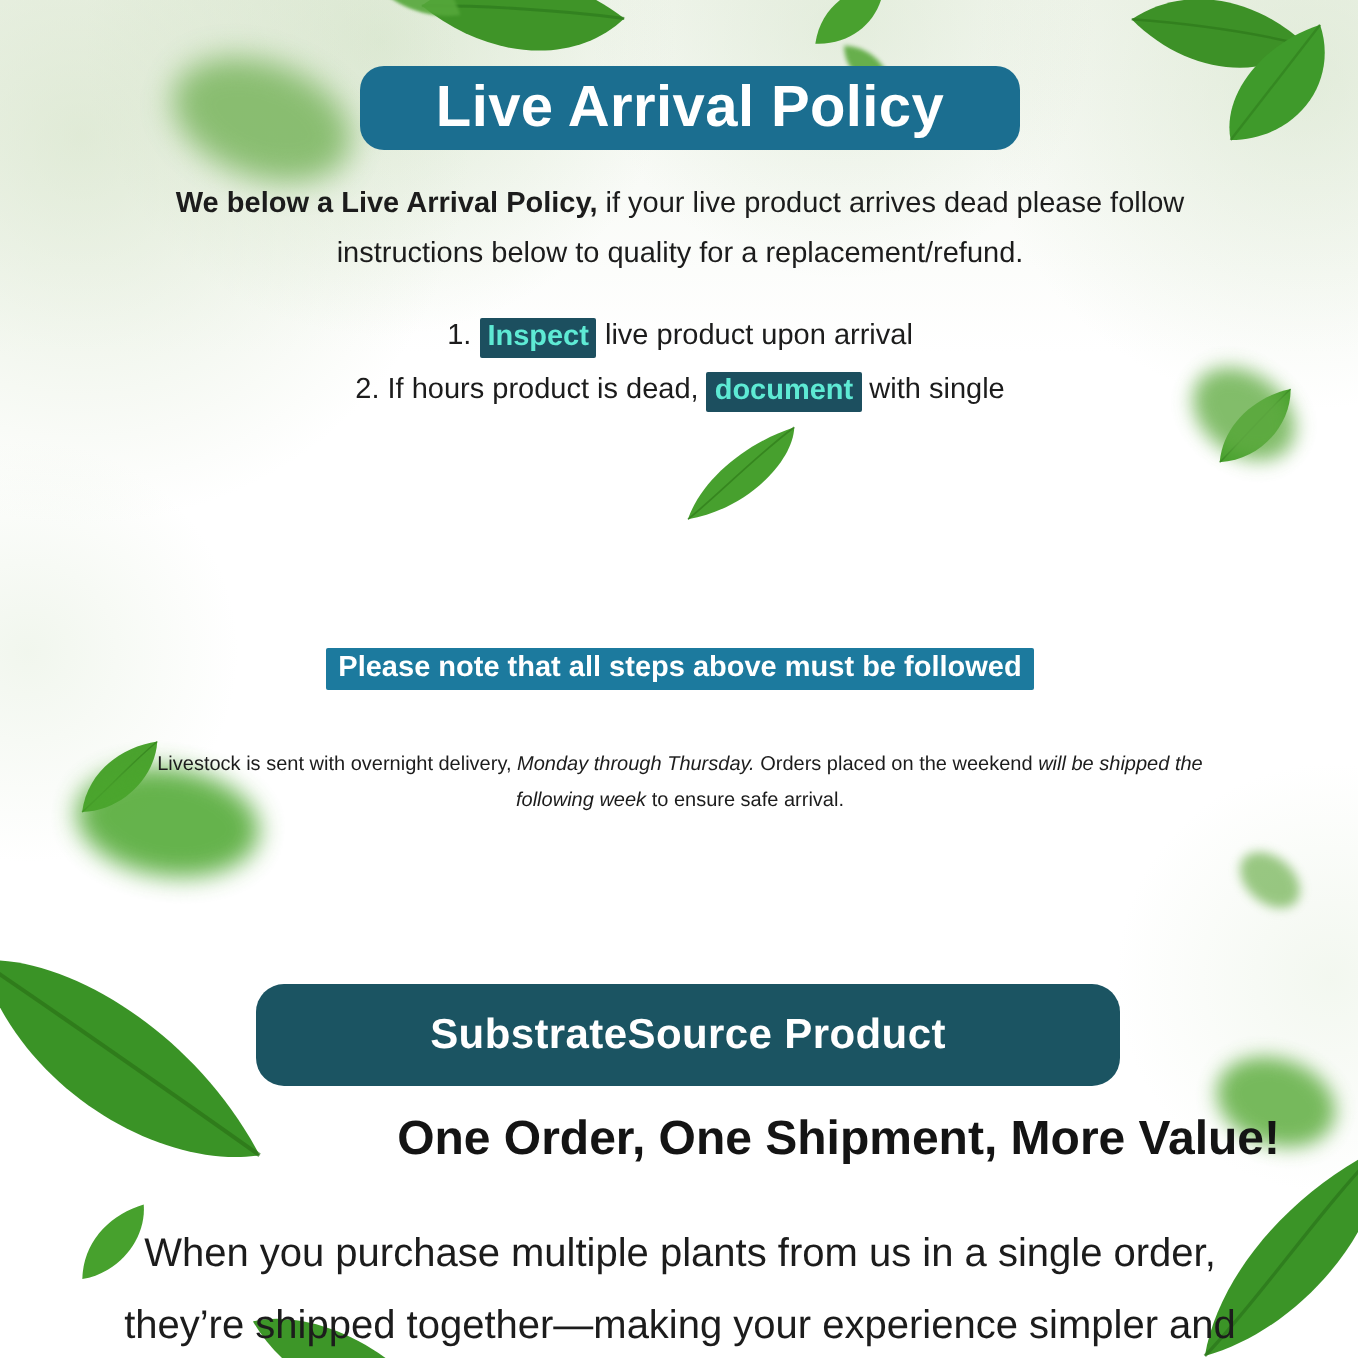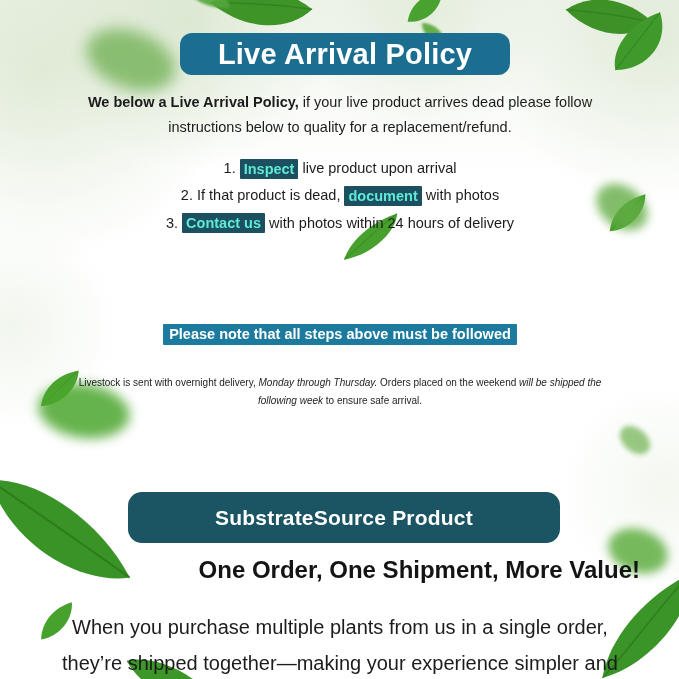--- a/index.html
+++ b/index.html
@@ -293,24 +293,21 @@
     <div class="para intro">
       <b>We below a Live Arrival Policy,</b><span> if your live product arrives dead please follow instructions below to quality for a replacement/refund.</span>
     </div>
 
     <div class="steps">
       <div class="step">
         <span>1.</span><span></span>
         <span class="hl">Inspect</span><span> live product upon arrival</span>
       </div>
       <div class="step">
-        <span>2.</span><span> If that product is dead, </span><span class="hl">document</span><span> with photos</span>
-      </div>
-      <div class="step">
-        <span>3.</span><span> </span><span class="hl">Contact us</span><span> with photos within 24 hours of delivery</span>
+        <span>2.</span><span> If hours product is dead, </span><span class="hl">document</span><span> with single</span>
       </div>
     </div>
 
     <div class="note">
       <div><span class="nline">Please note that all steps above must be followed</span></div>
     </div>
 
     <div class="para livestock">
       <span>Livestock is sent with overnight delivery, </span><i>Monday through Thursday.</i><span> Orders placed on the weekend </span><i>will be shipped the following week</i><span> to ensure safe arrival.</span>
     </div>

